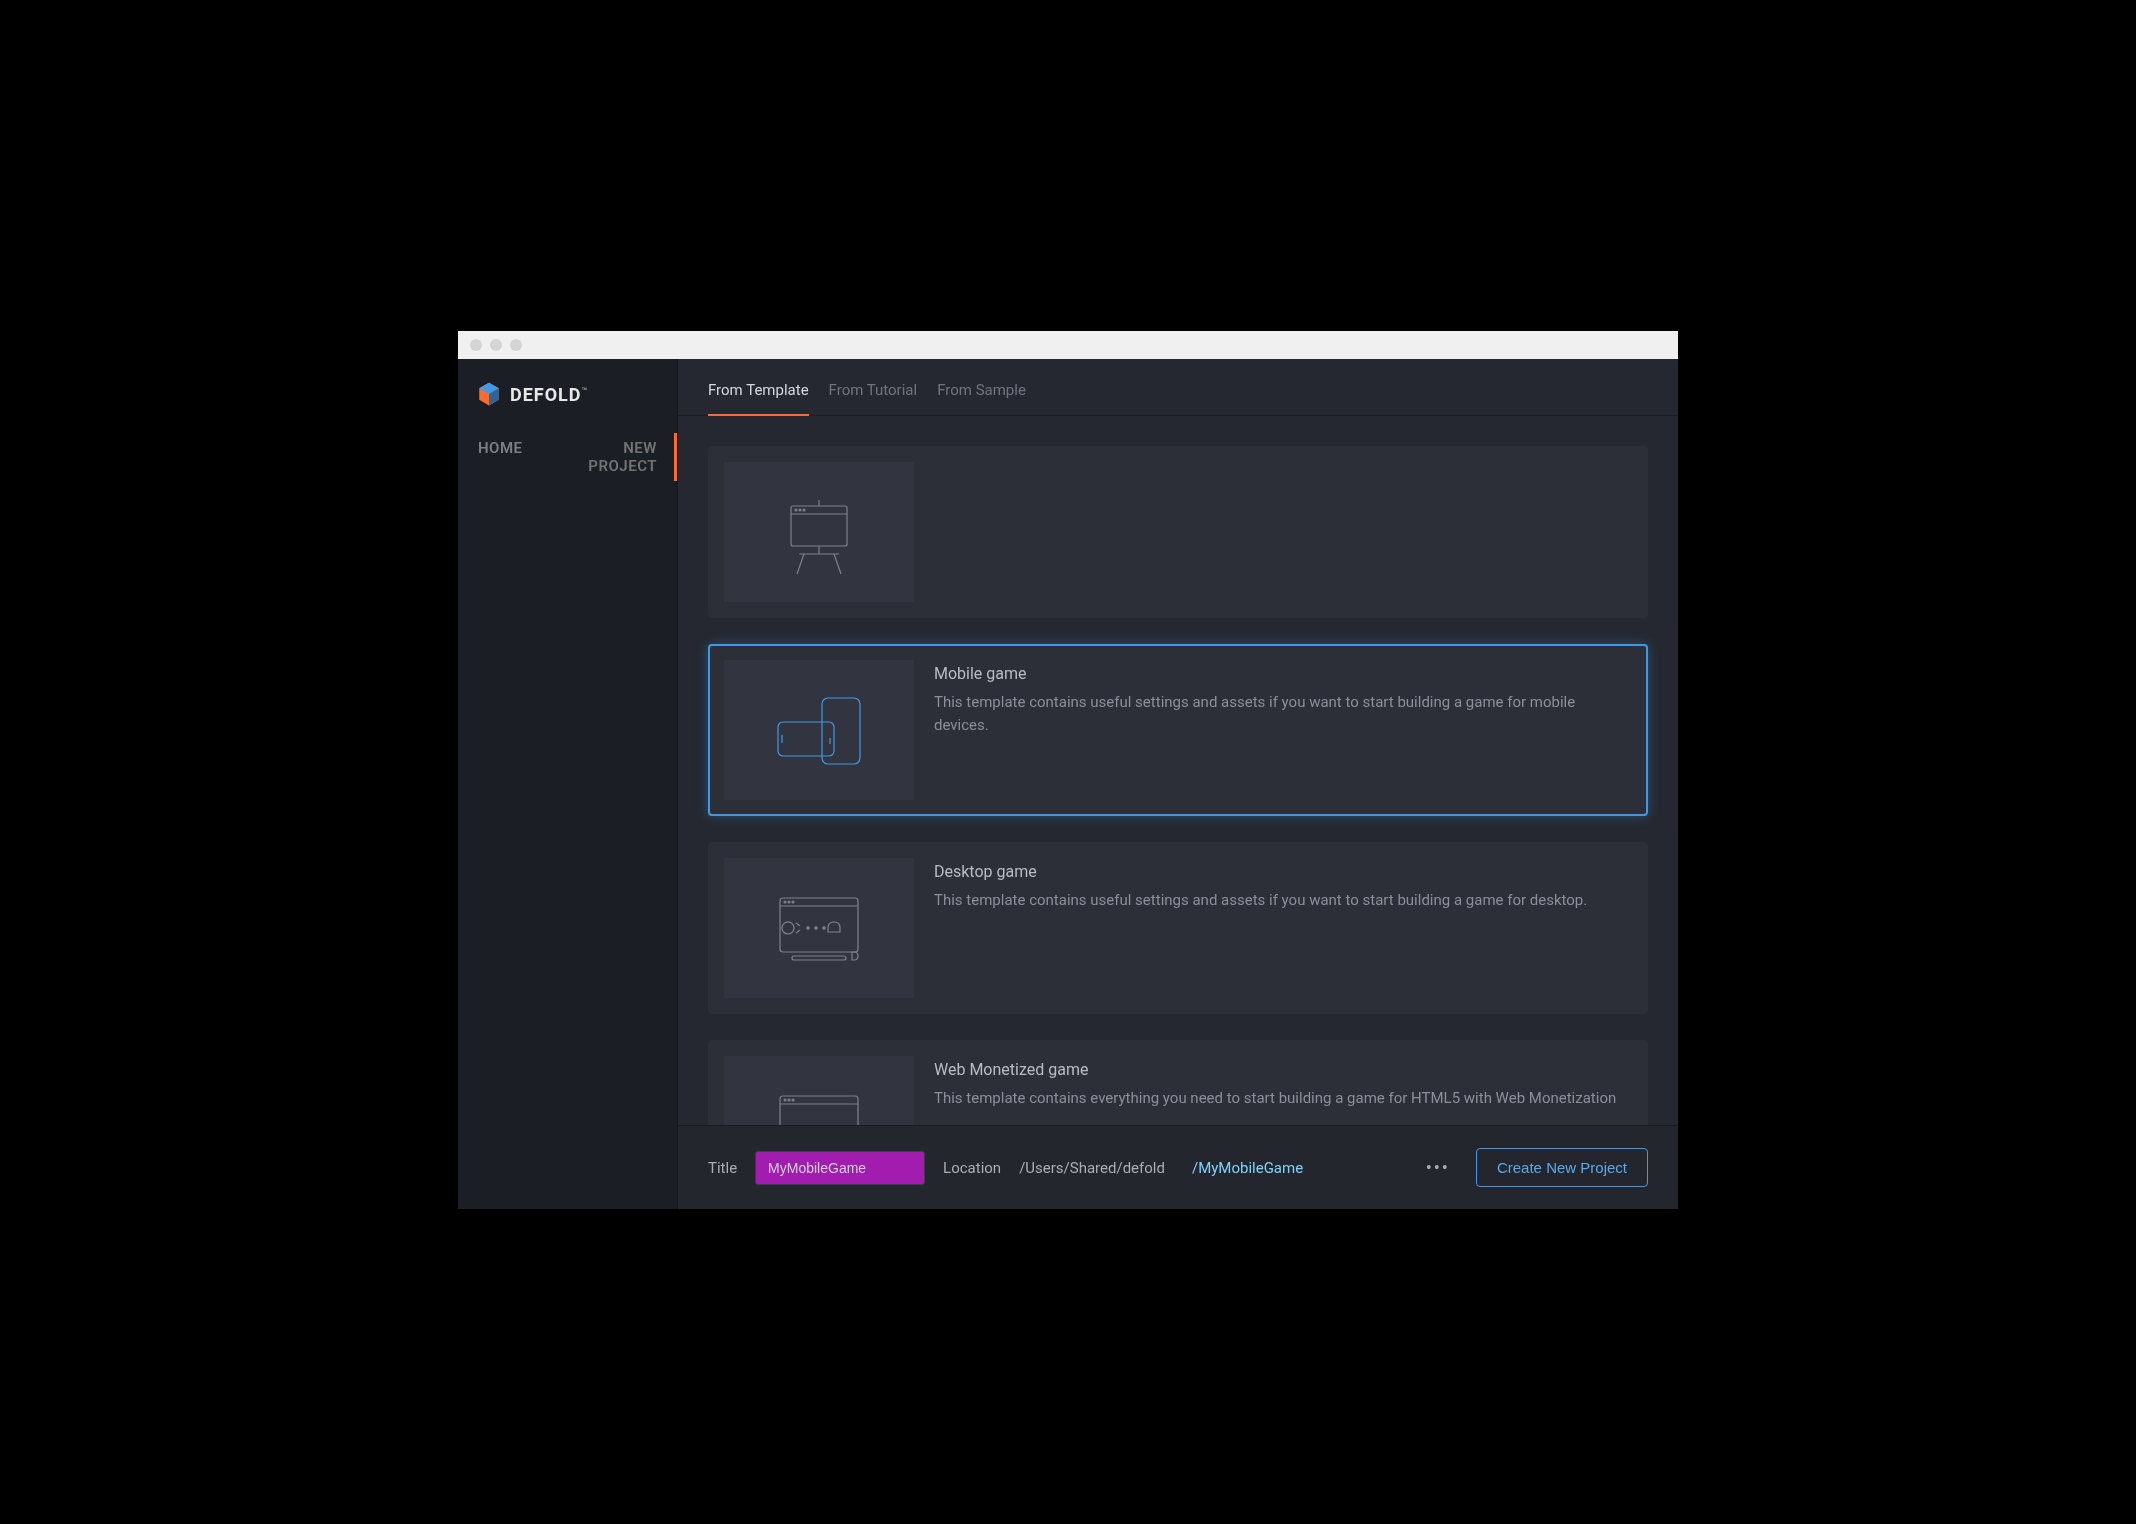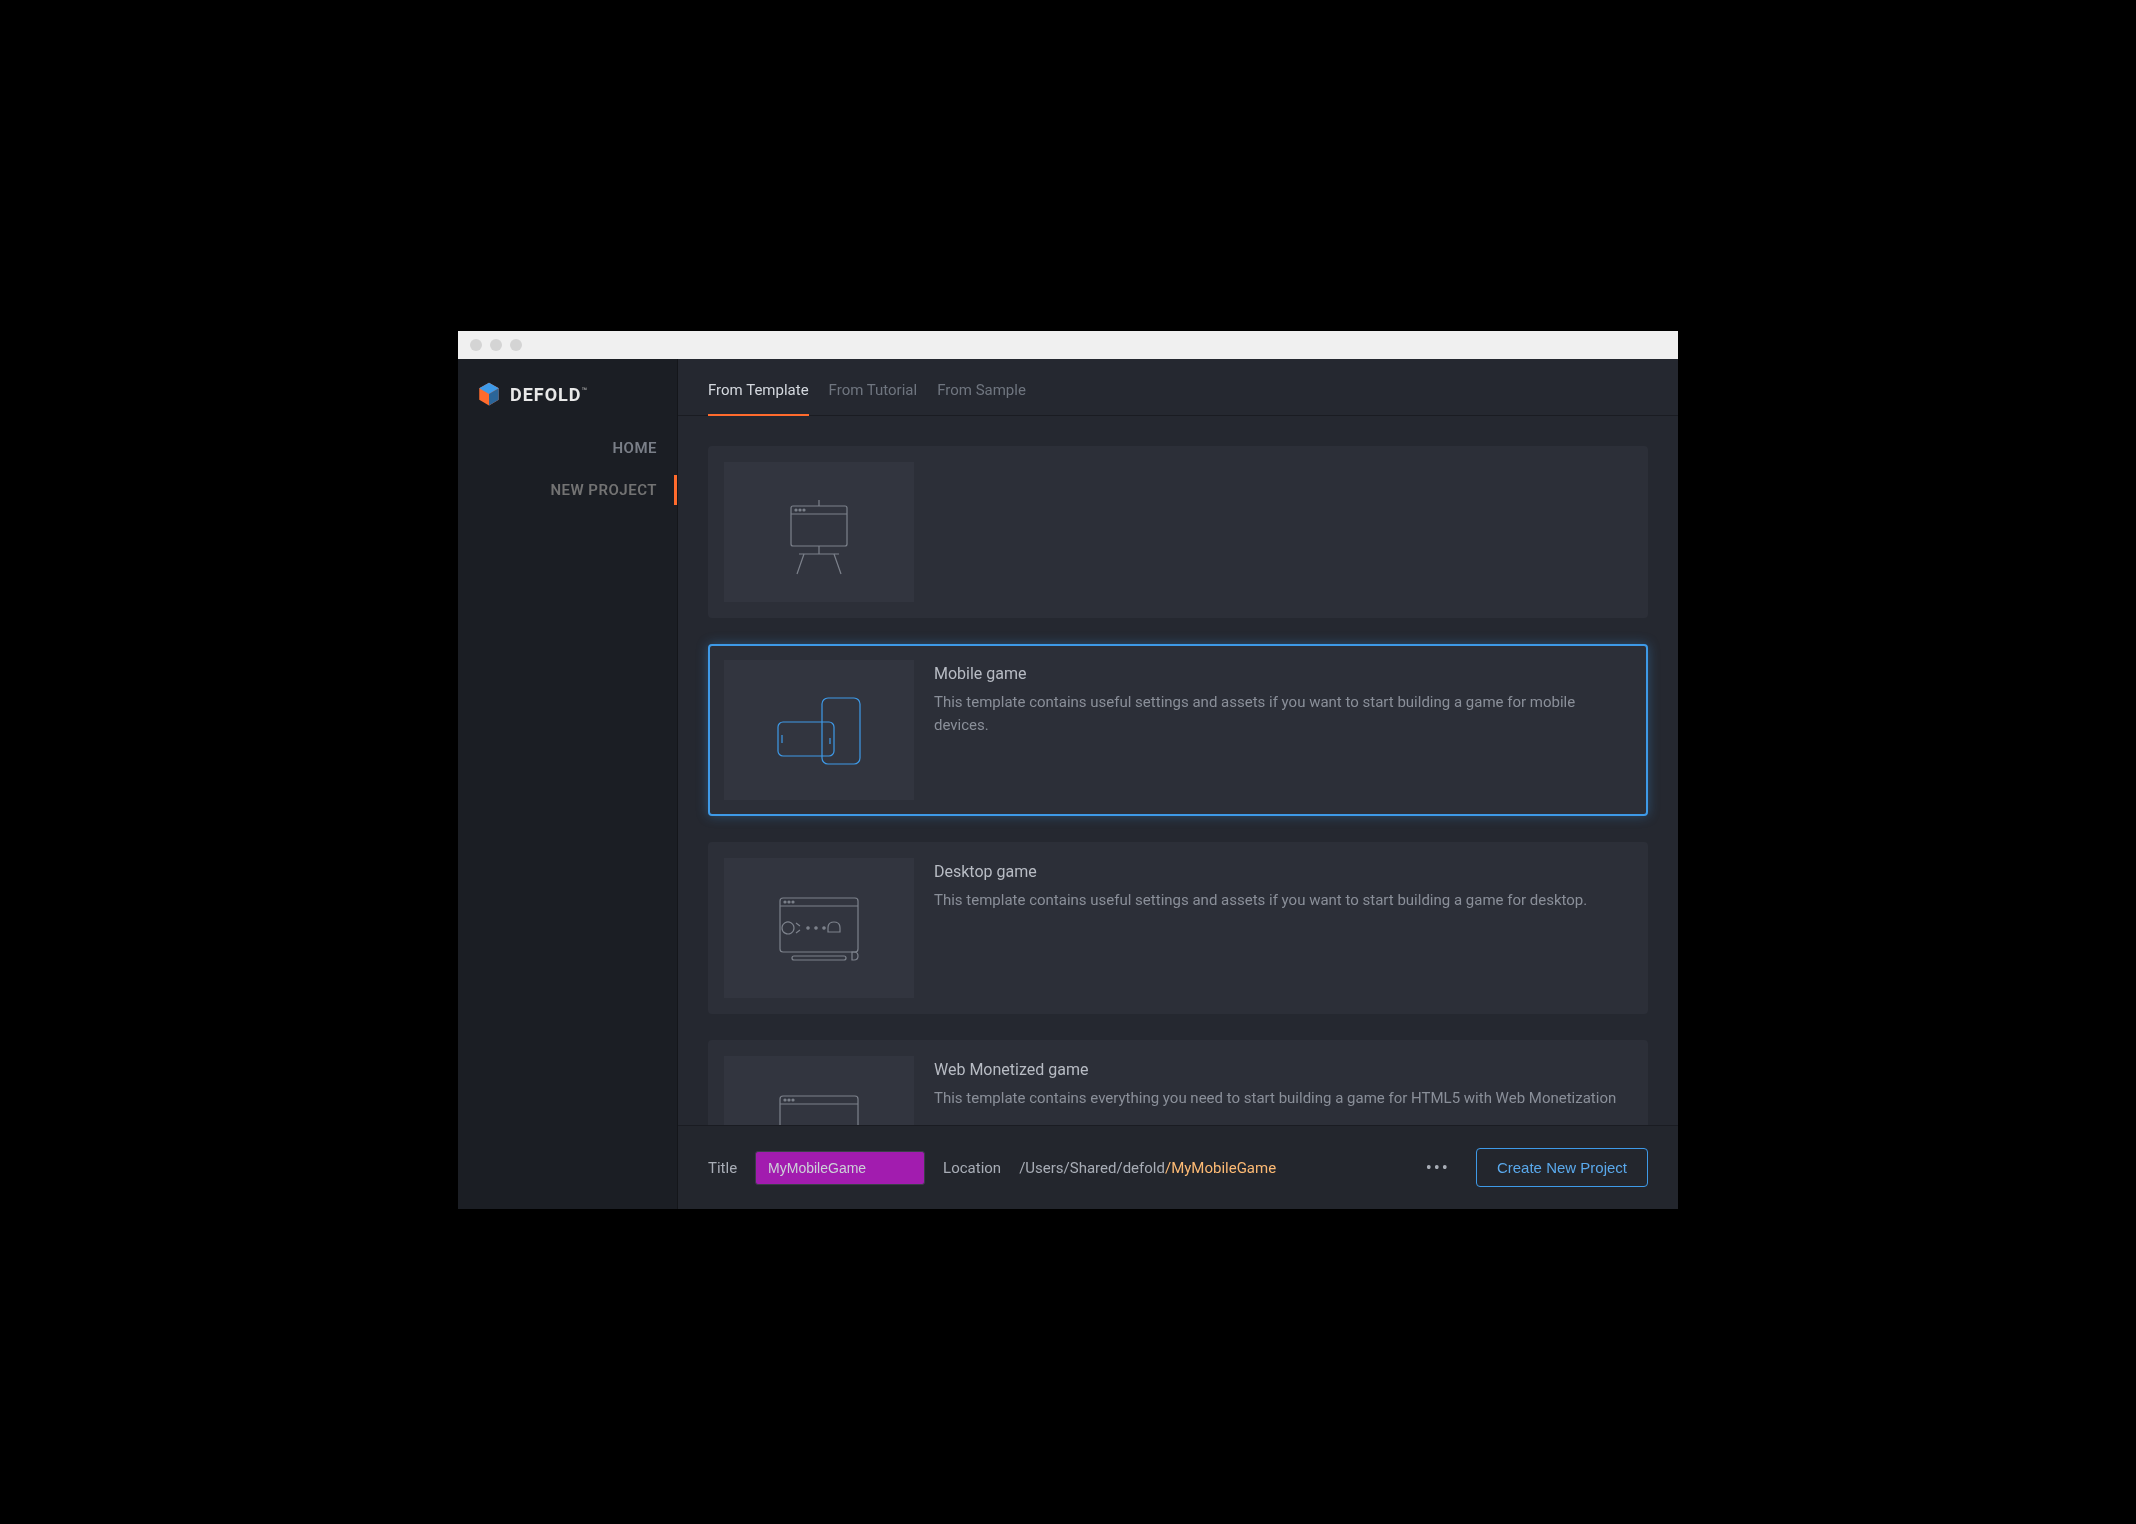--- a/index.html
+++ b/index.html
@@ -59,21 +59,21 @@
   font-size: 18px;
   letter-spacing: 1px;
 }
 .logo-tm {
   color: #999;
   font-size: 9px;
   vertical-align: super;
 }
 .nav-items {
   display: flex;
-  flex-direction: column;
+  flex-direction: row;
 }
 .nav-item {
   text-align: right;
   padding: 12px 20px;
   color: #7a7f88;
   font-weight: 600;
   font-size: 15px;
   letter-spacing: 0.5px;
   cursor: pointer;
   position: relative;
@@ -186,21 +186,22 @@
   padding: 8px 12px;
   font-size: 14px;
   border-radius: 3px;
   width: 170px;
 }
 .location-path {
   color: #a8adb6;
   font-size: 15px;
 }
 .location-suffix {
-  color: #fdba74;
+  color: #7dd3fc;
+  padding-left: 27px;
 }
 .footer-spacer { flex: 1; }
 .more-btn {
   color: #a8adb6;
   font-size: 18px;
   letter-spacing: 2px;
   cursor: pointer;
   padding: 4px 8px;
 }
 .create-btn {

